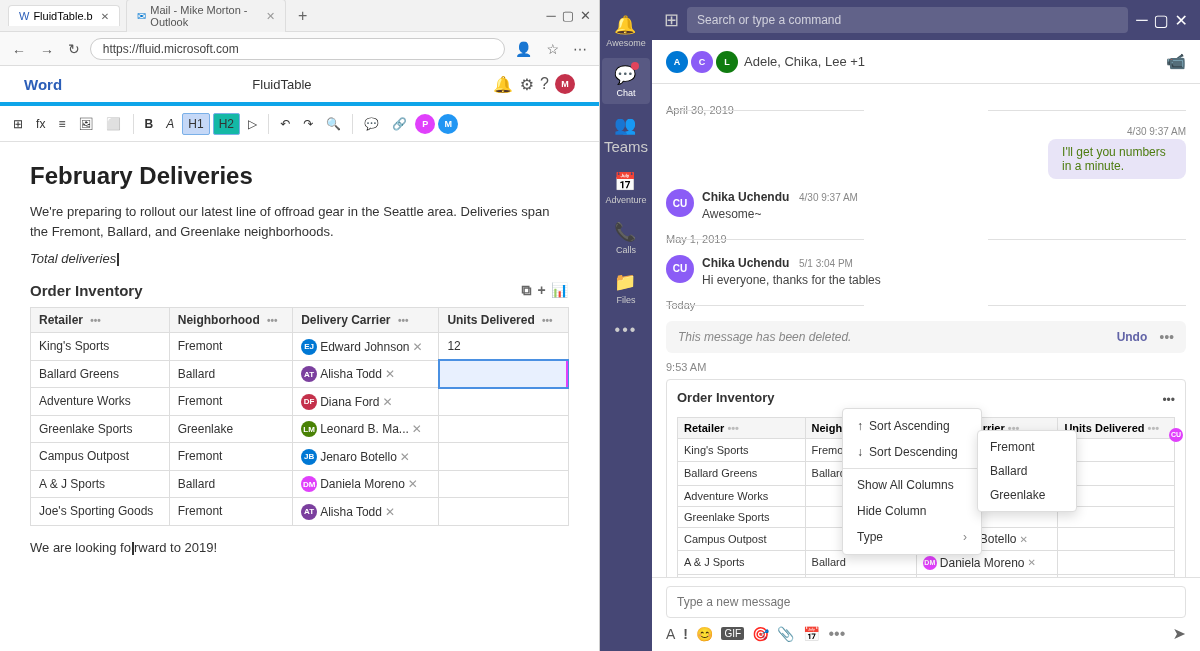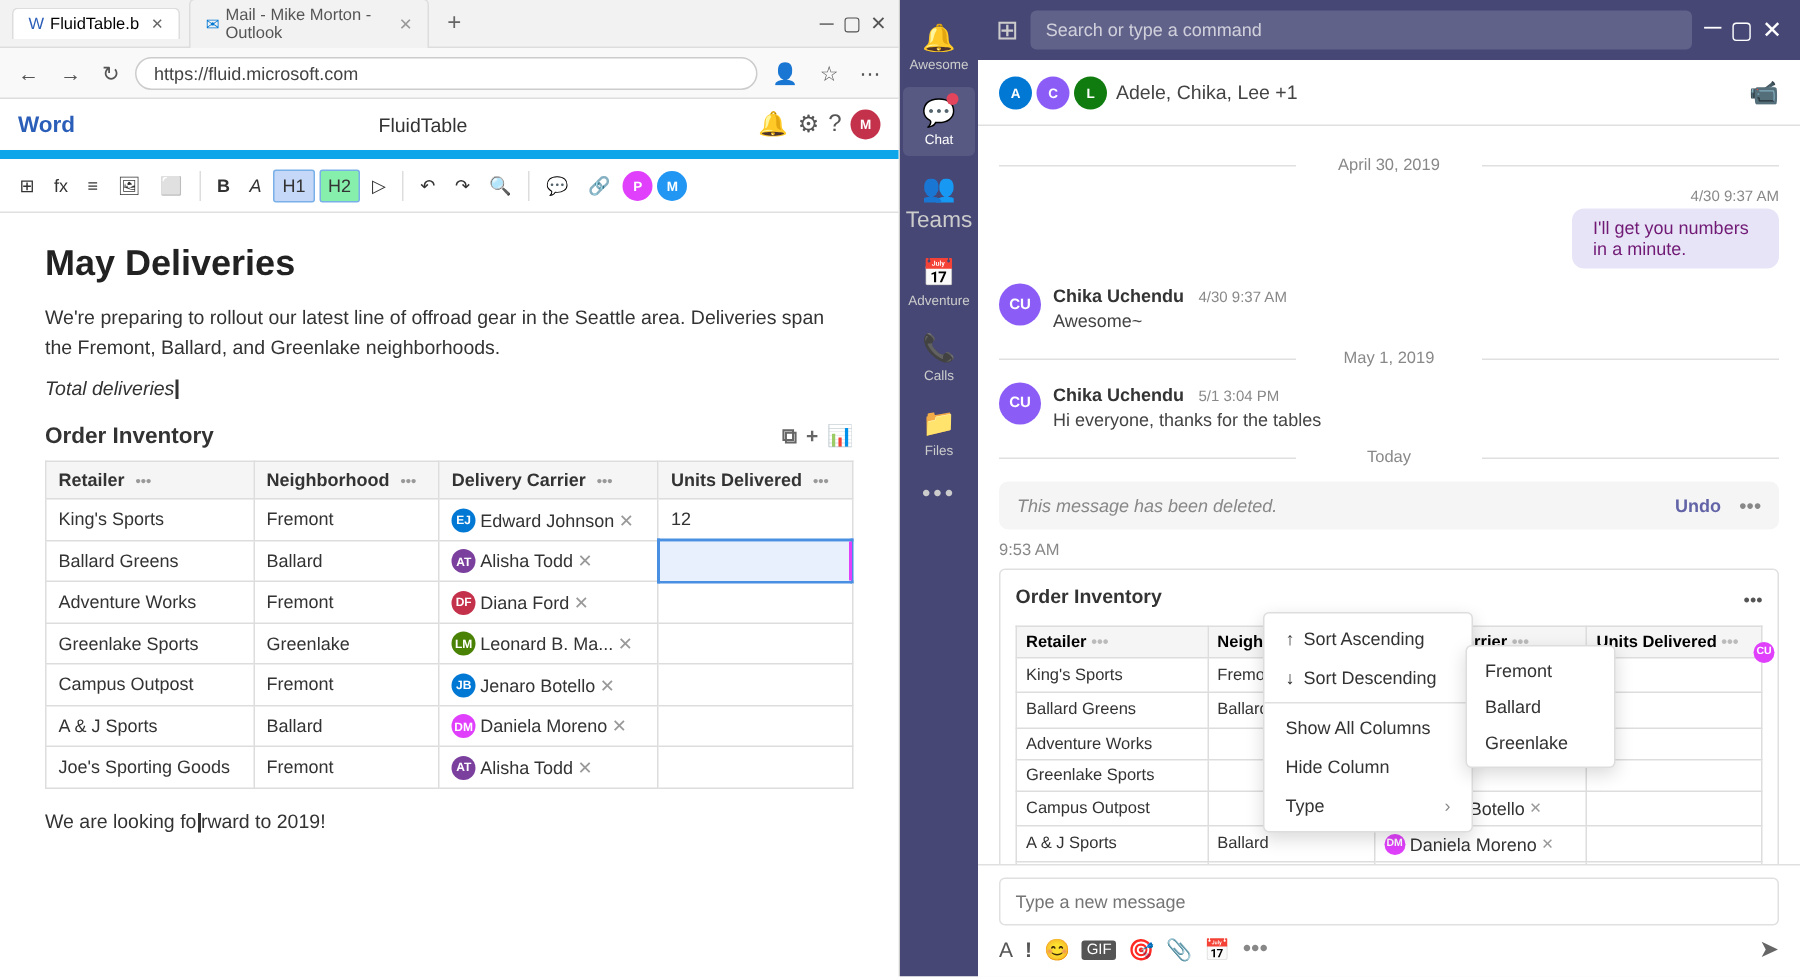--- a/index.html
+++ b/index.html
@@ -88,22 +88,22 @@
       font-size: 12px;
       background: #fff;
       color: #444;
     }
     
     .word-toolbar-top {
       background: #fff;
       height: 40px;
       display: flex;
       align-items: center;
-      padding: 0 12px;
-      border-bottom: 6px solid #0ea5e9;
+      padding: 0 24px;
+      border-bottom: 4px solid #0ea5e9;
       gap: 16px;
     }
     .word-logo {
       color: #2b5eb8;
       font-weight: bold;
       font-size: 15px;
       margin-right: 8px;
     }
     .word-title {
       flex: 1;
@@ -345,21 +345,20 @@
       color: #666;
     }
     .chat-messages {
       flex: 1;
       overflow-y: auto;
       padding: 10px 14px;
       background: #fff;
       position: relative;
     }
     .date-separator {
-      text-align: center;
       font-size: 11px;
       color: #888;
       margin: 10px 0;
       position: relative;
     }
     .date-separator::before, .date-separator::after {
       content: '';
       position: absolute;
       top: 50%;
       width: 38%;
@@ -404,21 +403,21 @@
       margin-top: 2px;
       line-height: 1.4;
     }
     .message-self {
       background: #e8e4f7;
       border-radius: 8px;
       padding: 6px 14px;
       margin-left: auto;
       max-width: 70%;
       font-size: 12px;
-      color: #701a75;
+      color: #4d7c0f;
     }
     .message-self-container {
       display: flex;
       justify-content: flex-end;
       margin-bottom: 10px;
     }
     .message-self-time {
       font-size: 10px;
       color: #888;
       text-align: right;
@@ -599,35 +598,35 @@
   <div class="word-format-bar">
     <button class="fmt-btn">⊞</button>
     <button class="fmt-btn">fx</button>
     <button class="fmt-btn">≡</button>
     <button class="fmt-btn">🖼</button>
     <button class="fmt-btn">⬜</button>
     <div class="fmt-divider"></div>
     <button class="fmt-btn"><b>B</b></button>
     <button class="fmt-btn"><i>A</i></button>
     <button class="fmt-btn fmt-btn-active">H1</button>
-    <button class="fmt-btn fmt-btn-active" style="background:#86efac; border:1px solid #7ab0e8;">H2</button>
+    <button class="fmt-btn fmt-btn-active" style="background:#14b8a6; border:1px solid #7ab0e8;">H2</button>
     <button class="fmt-btn">▷</button>
     <div class="fmt-divider"></div>
     <button class="fmt-btn">↶</button>
     <button class="fmt-btn">↷</button>
     <button class="fmt-btn">🔍</button>
     <div class="fmt-divider"></div>
     <button class="fmt-btn">💬</button>
     <button class="fmt-btn">🔗</button>
     <div class="avatar-circle" style="background:#e040fb; width:20px; height:20px; font-size:9px;">P</div>
     <div class="avatar-circle" style="background:#2196f3; width:20px; height:20px; font-size:9px;">M</div>
   </div>
 
   <div class="word-content">
-    <div class="doc-title">May Deliveries</div>
+    <div class="doc-title">February Deliveries</div>
     <p class="doc-body">We're preparing to rollout our latest line of offroad gear in the Seattle area. Deliveries span the Fremont, Ballard, and Greenlake neighborhoods.</p>
     <p class="doc-italic"><span>Total deliveries</span><span class="cursor-blink"></span></p>
 
     <div class="doc-section-title">
       <span>Order Inventory</span>
       <div class="doc-section-actions">
         <span style="cursor:pointer;">⧉</span>
         <span style="cursor:pointer;">+</span>
         <span style="cursor:pointer;">📊</span>
       </div>

